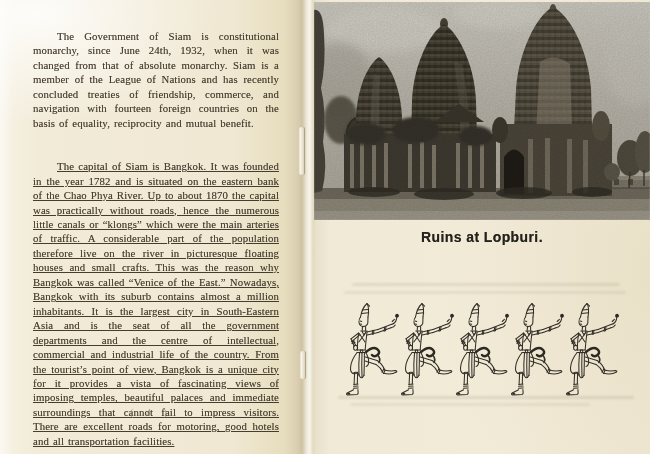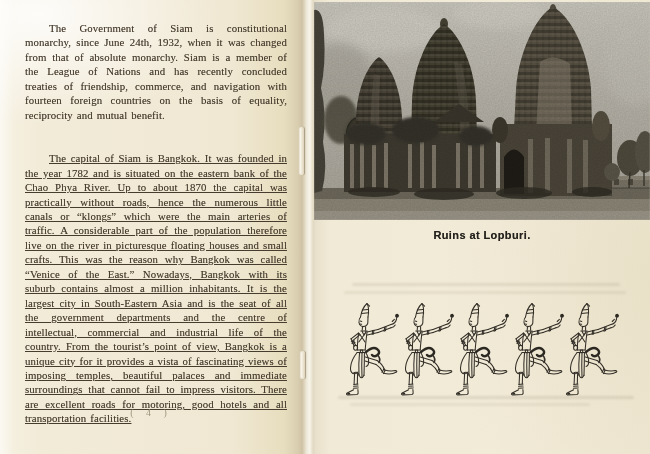--- a/index.html
+++ b/index.html
@@ -36,37 +36,37 @@
   .staple.s1{left:300px;top:127px;height:48px;}
   .staple.s2{left:301px;top:351px;height:28px;}
 
   
   .text-block{
     position:absolute;left:25px;top:21px;width:262px;z-index:3;
     font-size:10.8px;line-height:14.45px;color:#473d2f;
     text-align:justify;letter-spacing:.1px;word-spacing:1.2px;
     text-shadow:0 0 .5px rgba(71,61,47,.55);
   }
-  .text-block p{margin:0;text-indent:24px;}
+  .text-block p{margin:8px;text-indent:24px;}
   .text-block p + p{margin-top:29px;text-decoration:underline;}
   .page-number{
     position:absolute;left:0;top:407px;width:302px;z-index:3;
     text-align:center;font-size:10px;color:#948b72;letter-spacing:5px;opacity:.85;
   }
 
   
   .photo{
     position:absolute;left:314px;top:2px;width:336px;height:218px;z-index:3;margin:0;
   }
   .photo svg{display:block;width:336px;height:218px;}
   .photo-caption{
     position:absolute;left:314px;top:229px;width:336px;z-index:3;
     text-align:center;
     font-family:"Liberation Sans", sans-serif;font-weight:700;
-    font-size:11px;letter-spacing:.4px;color:#24221c;
+    font-size:14px;letter-spacing:.4px;color:#24221c;
     text-shadow:0 0 .4px rgba(36,34,28,.6);
   }
   .dancers{
     position:absolute;left:341px;top:300px;width:302px;height:100px;z-index:3;
   }
   .dancers svg{display:block;width:302px;height:100px;}
 
   
   .ghost{position:absolute;background:#7a6f58;filter:blur(1.2px);z-index:2;border-radius:2px;}
   .g1{left:352px;top:283px;width:268px;height:3px;opacity:.14;}

